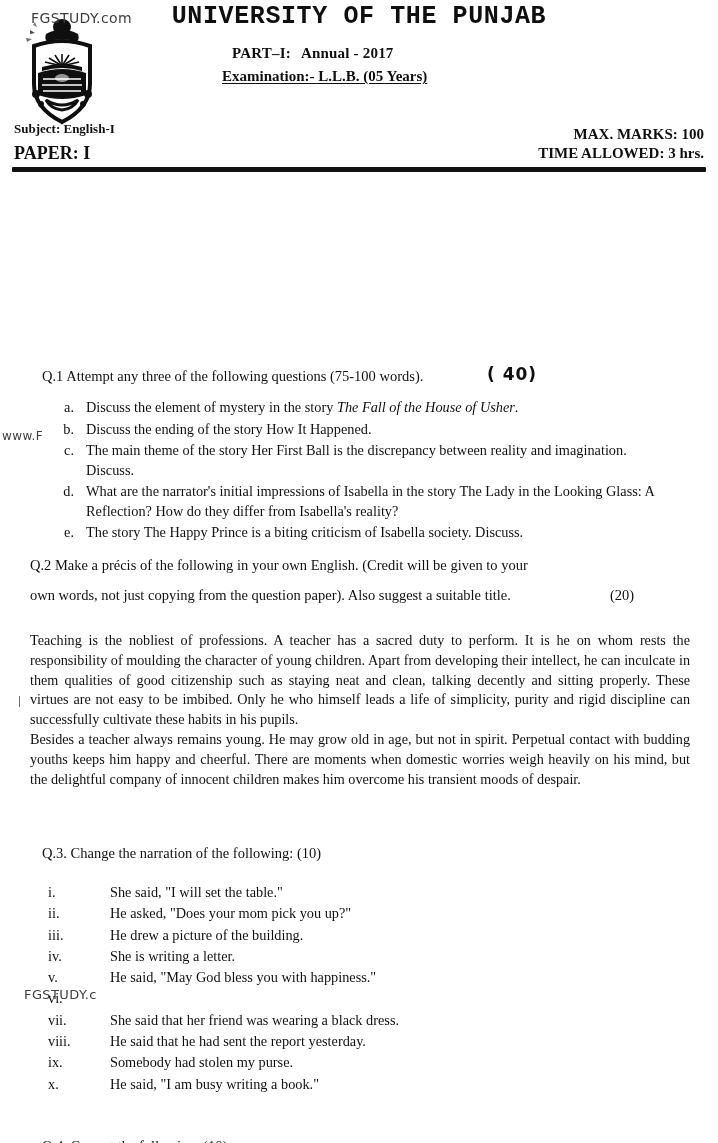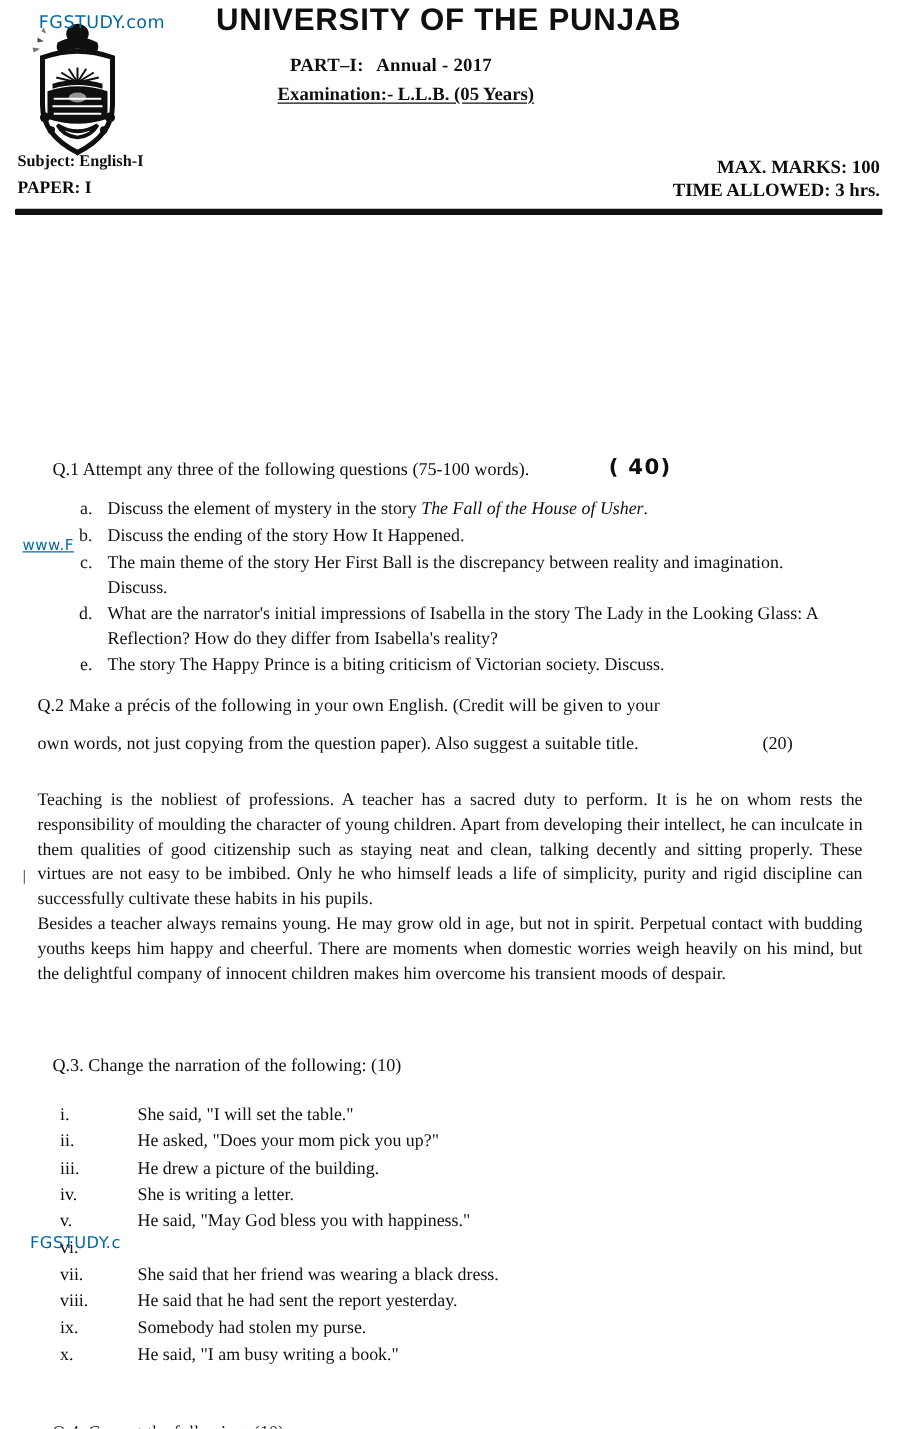--- a/index.html
+++ b/index.html
@@ -33,36 +33,36 @@
     position: absolute;
     left: 16px;
     top: 16px;
     width: 92px;
     height: 112px;
   }
 
   .wm {
     position: absolute;
     font-family: "DejaVu Sans", sans-serif;
-    color: #0369a1;
+    color: #404040;
     letter-spacing: 0.4px;
     white-space: nowrap;
     pointer-events: none;
     user-select: none;
   }
   #wm-top   { left: 31px;  top: 10px;  font-size: 14px; }
-  #wm-left  { left: 18px;   top: 257px; font-size: 12px; text-decoration: underline; }
+  #wm-left  { left: 2px;   top: 257px; font-size: 12px; }
   #wm-mid   { left: 24px;  top: 815px; font-size: 13px; }
 
   #title {
     position: absolute;
     left: 0; right: 0;
     top: 2px;
     text-align: center;
-    font-family: Liberation Sans, sans-serif;
+    font-family: Liberation Mono, monospace;
     font-weight: bold;
     font-size: 25px;
     letter-spacing: 0.6px;
   }
 
   #part-line {
     position: absolute;
     left: 232px;
     top: 45px;
     font-weight: bold;
@@ -105,21 +105,21 @@
     left: 14px;
     top: 121px;
     font-weight: bold;
     font-size: 13px;
   }
   #paper {
     position: absolute;
     left: 14px;
     top: 143px;
     font-weight: bold;
-    font-size: 14px;
+    font-size: 18px;
   }
   #time {
     position: absolute;
     right: 14px;
     top: 121px;
     font-weight: bold;
     font-size: 15px;
     text-align: center;
     margin-top: 24px;
   }
@@ -337,21 +337,21 @@
       <div class="q1-item">
         <span class="lbl">c.</span>
         <span class="txt">The main theme of the story Her First Ball is the discrepancy between reality and imagination. Discuss.</span>
       </div>
       <div class="q1-item">
         <span class="lbl">d.</span>
         <span class="txt">What are the narrator's initial impressions of Isabella in the story The Lady in the Looking Glass: A Reflection? How do they differ from Isabella's reality?</span>
       </div>
       <div class="q1-item">
         <span class="lbl">e.</span>
-        <span class="txt">The story The Happy Prince is a biting criticism of Victorian society. Discuss.</span>
+        <span class="txt">The story The Happy Prince is a biting criticism of Isabella society. Discuss.</span>
       </div>
     </div>
 
     <div id="q2-line1">Q.2 Make a précis of the following in your own English. (Credit will be given to your</div>
     <div id="q2-line2">own words, not just copying from the question paper). Also suggest a suitable title.</div>
     <div id="q2-marks">(20)</div>
 
     <div id="passage">
       <p>Teaching is the nobliest of professions. A teacher has a sacred duty to perform. It is he on whom rests the responsibility of moulding the character of young children. Apart from developing their intellect, he can inculcate in them qualities of good citizenship such as staying neat and clean, talking decently and sitting properly. These virtues are not easy to be imbibed. Only he who himself leads a life of simplicity, purity and rigid discipline can successfully cultivate these habits in his pupils.</p>
       <p>Besides a teacher always remains young. He may grow old in age, but not in spirit. Perpetual contact with budding youths keeps him happy and cheerful. There are moments when domestic worries weigh heavily on his mind, but the delightful company of innocent children makes him overcome his transient moods of despair.</p>

